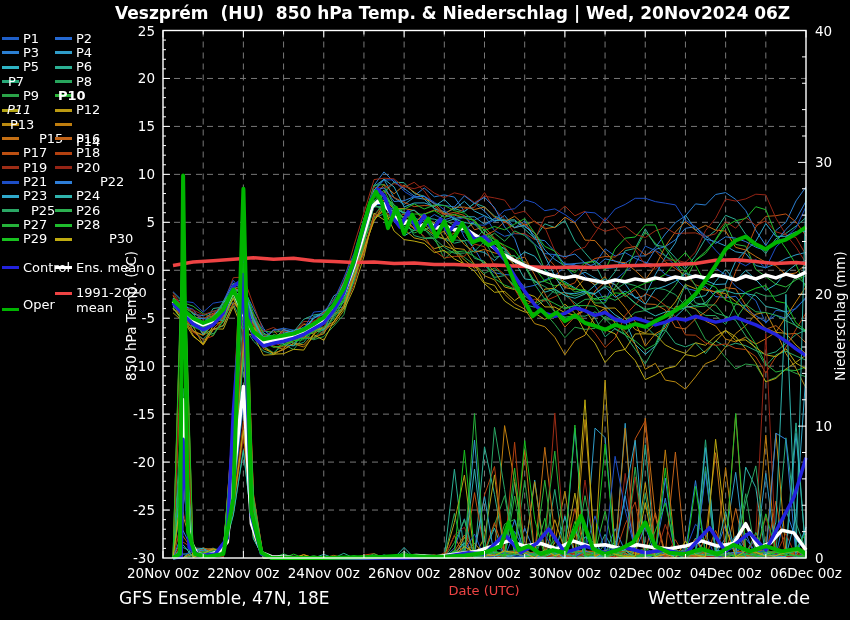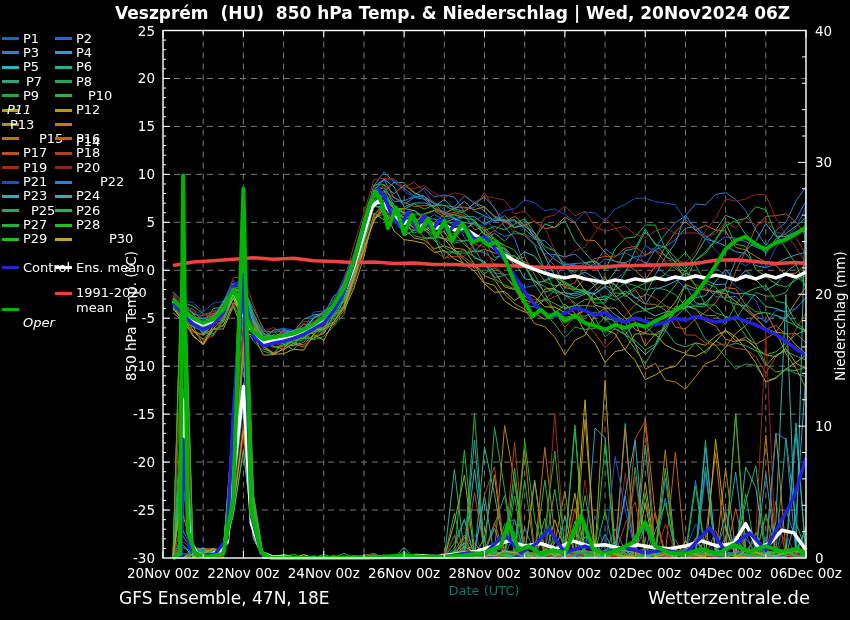--- a/index.html
+++ b/index.html
@@ -6,21 +6,21 @@
   #stage{position:relative;width:850px;height:620px;background:#000;overflow:hidden;
          font-family:"DejaVu Sans",sans-serif;}
   .title{position:absolute;top:3px;left:115px;width:645px;text-align:center;
          color:#fff;font-size:17px;font-weight:bold;white-space:pre;}
   .footer-left{position:absolute;top:588px;left:119px;color:#fff;font-size:17px;}
   .footer-right{position:absolute;top:587px;left:648px;color:#fff;font-size:18px;}
   .ylabel{position:absolute;left:131px;top:316px;color:#fff;font-size:13.5px;white-space:nowrap;
           transform:translate(-50%,-50%) rotate(-90deg);}
   .y2label{position:absolute;left:840px;top:316px;color:#fff;font-size:13.5px;white-space:nowrap;
           transform:translate(-50%,-50%) rotate(-90deg);}
-  .xlabel{position:absolute;left:484px;top:583px;color:#0f766e;font-size:13px;
+  .xlabel{position:absolute;left:484px;top:583px;color:#ef4444;font-size:13px;
           transform:translate(-50%,0);}
   #legend{position:absolute;left:0;top:0;width:696px;height:620px;pointer-events:none;}
   .leg-dash{position:absolute;height:3px;width:17px;}
   .leg-text{position:absolute;color:#fff;font-size:13px;line-height:15px;white-space:nowrap;}
   .leg-text.wrap{white-space:normal;width:84px;}
   #chart{position:absolute;left:0;top:0;}
   .tick-label{font-family:"DejaVu Sans",sans-serif;font-size:13.5px;fill:#fff;}
 </style>
 </head>
 <body>
@@ -292,27 +292,27 @@
       <div class="leg-text" style="left: 76px; top: 30.5px;">P2</div>
       <div class="leg-dash" style="left: 2px; top: 51.35px; background: rgb(43, 127, 210);"></div>
       <div class="leg-text" style="left: 23px; top: 44.85px;">P3</div>
       <div class="leg-dash" style="left: 55px; top: 51.35px; background: rgb(47, 156, 200);"></div>
       <div class="leg-text" style="left: 76px; top: 44.85px;">P4</div>
       <div class="leg-dash" style="left: 2px; top: 65.7px; background: rgb(46, 179, 196);"></div>
       <div class="leg-text" style="left: 23px; top: 59.2px;">P5</div>
       <div class="leg-dash" style="left: 55px; top: 65.7px; background: rgb(43, 176, 147);"></div>
       <div class="leg-text" style="left: 76px; top: 59.2px;">P6</div>
       <div class="leg-dash" style="left: 2px; top: 80.05px; background: rgb(40, 168, 120);"></div>
-      <div class="leg-text" style="left: 26px; top: 73.55px; text-align: center;">P7</div>
+      <div class="leg-text" style="left: 8px; top: 73.55px; text-align: center;">P7</div>
       <div class="leg-dash" style="left: 55px; top: 80.05px; background: rgb(39, 165, 92);"></div>
       <div class="leg-text" style="left: 76px; top: 73.55px;">P8</div>
       <div class="leg-dash" style="left: 2px; top: 94.4px; background: rgb(42, 163, 72);"></div>
       <div class="leg-text" style="left: 23px; top: 87.9px;">P9</div>
       <div class="leg-dash" style="left: 55px; top: 94.4px; background: rgb(45, 181, 58);"></div>
-      <div class="leg-text" style="left: 88px; top: 87.9px;">P10</div>
+      <div class="leg-text" style="left: 58px; top: 87.9px; font-weight: bold;">P10</div>
       <div class="leg-dash" style="left: 2px; top: 108.75px; background: rgb(179, 164, 22);"></div>
       <div class="leg-text" style="left: 7px; top: 102.25px; font-style: italic;">P11</div>
       <div class="leg-dash" style="left: 55px; top: 108.75px; background: rgb(187, 154, 18);"></div>
       <div class="leg-text" style="left: 76px; top: 102.25px;">P12</div>
       <div class="leg-dash" style="left: 2px; top: 123.1px; background: rgb(187, 138, 16);"></div>
       <div class="leg-text" style="left: 10px; top: 116.6px; text-align: right;">P13</div>
       <div class="leg-dash" style="left: 55px; top: 123.1px; background: rgb(192, 126, 14);"></div>
       <div class="leg-text" style="left: 76px; top: 134px;">P14</div>
       <div class="leg-dash" style="left: 2px; top: 137.45px; background: rgb(196, 111, 20);"></div>
       <div class="leg-text" style="left: 23px; top: 130.95px; margin-left: 16px;">P15</div>
@@ -346,20 +346,20 @@
       <div class="leg-text" style="left: 23px; top: 231.4px;">P29</div>
       <div class="leg-dash" style="left: 55px; top: 237.9px; background: rgb(191, 171, 16);"></div>
       <div class="leg-text" style="left: 76px; top: 231.4px; margin-left: 33px;">P30</div>
       <div class="leg-dash" style="left: 2px; top: 266px; background: rgb(35, 35, 221);"></div>
       <div class="leg-text" style="left: 23px; top: 259.5px;">Control</div>
       <div class="leg-dash" style="left: 55px; top: 266px; background: rgb(255, 255, 255);"></div>
       <div class="leg-text" style="left: 76px; top: 259.5px;">Ens. mean</div>
       <div class="leg-dash" style="left: 55px; top: 291.5px; background: rgb(238, 67, 67);"></div>
       <div class="leg-text wrap" style="left: 76px; top: 285px;">1991-2020 mean</div>
       <div class="leg-dash" style="left: 2px; top: 308px; background: rgb(0, 180, 0);"></div>
-      <div class="leg-text" style="left: 23px; top: 315px; font-style: italic;">Oper</div>
+      <div class="leg-text" style="left: 23px; top: 297px;">Oper</div>
     </div>
   <div class="ylabel">850 hPa Temp. (°C)</div>
   <div class="y2label">Niederschlag (mm)</div>
   <div class="xlabel">Date (UTC)</div>
   <div class="footer-left">GFS Ensemble, 47N, 18E</div>
   <div class="footer-right">Wetterzentrale.de</div>
 </div>
 
 </body></html>

